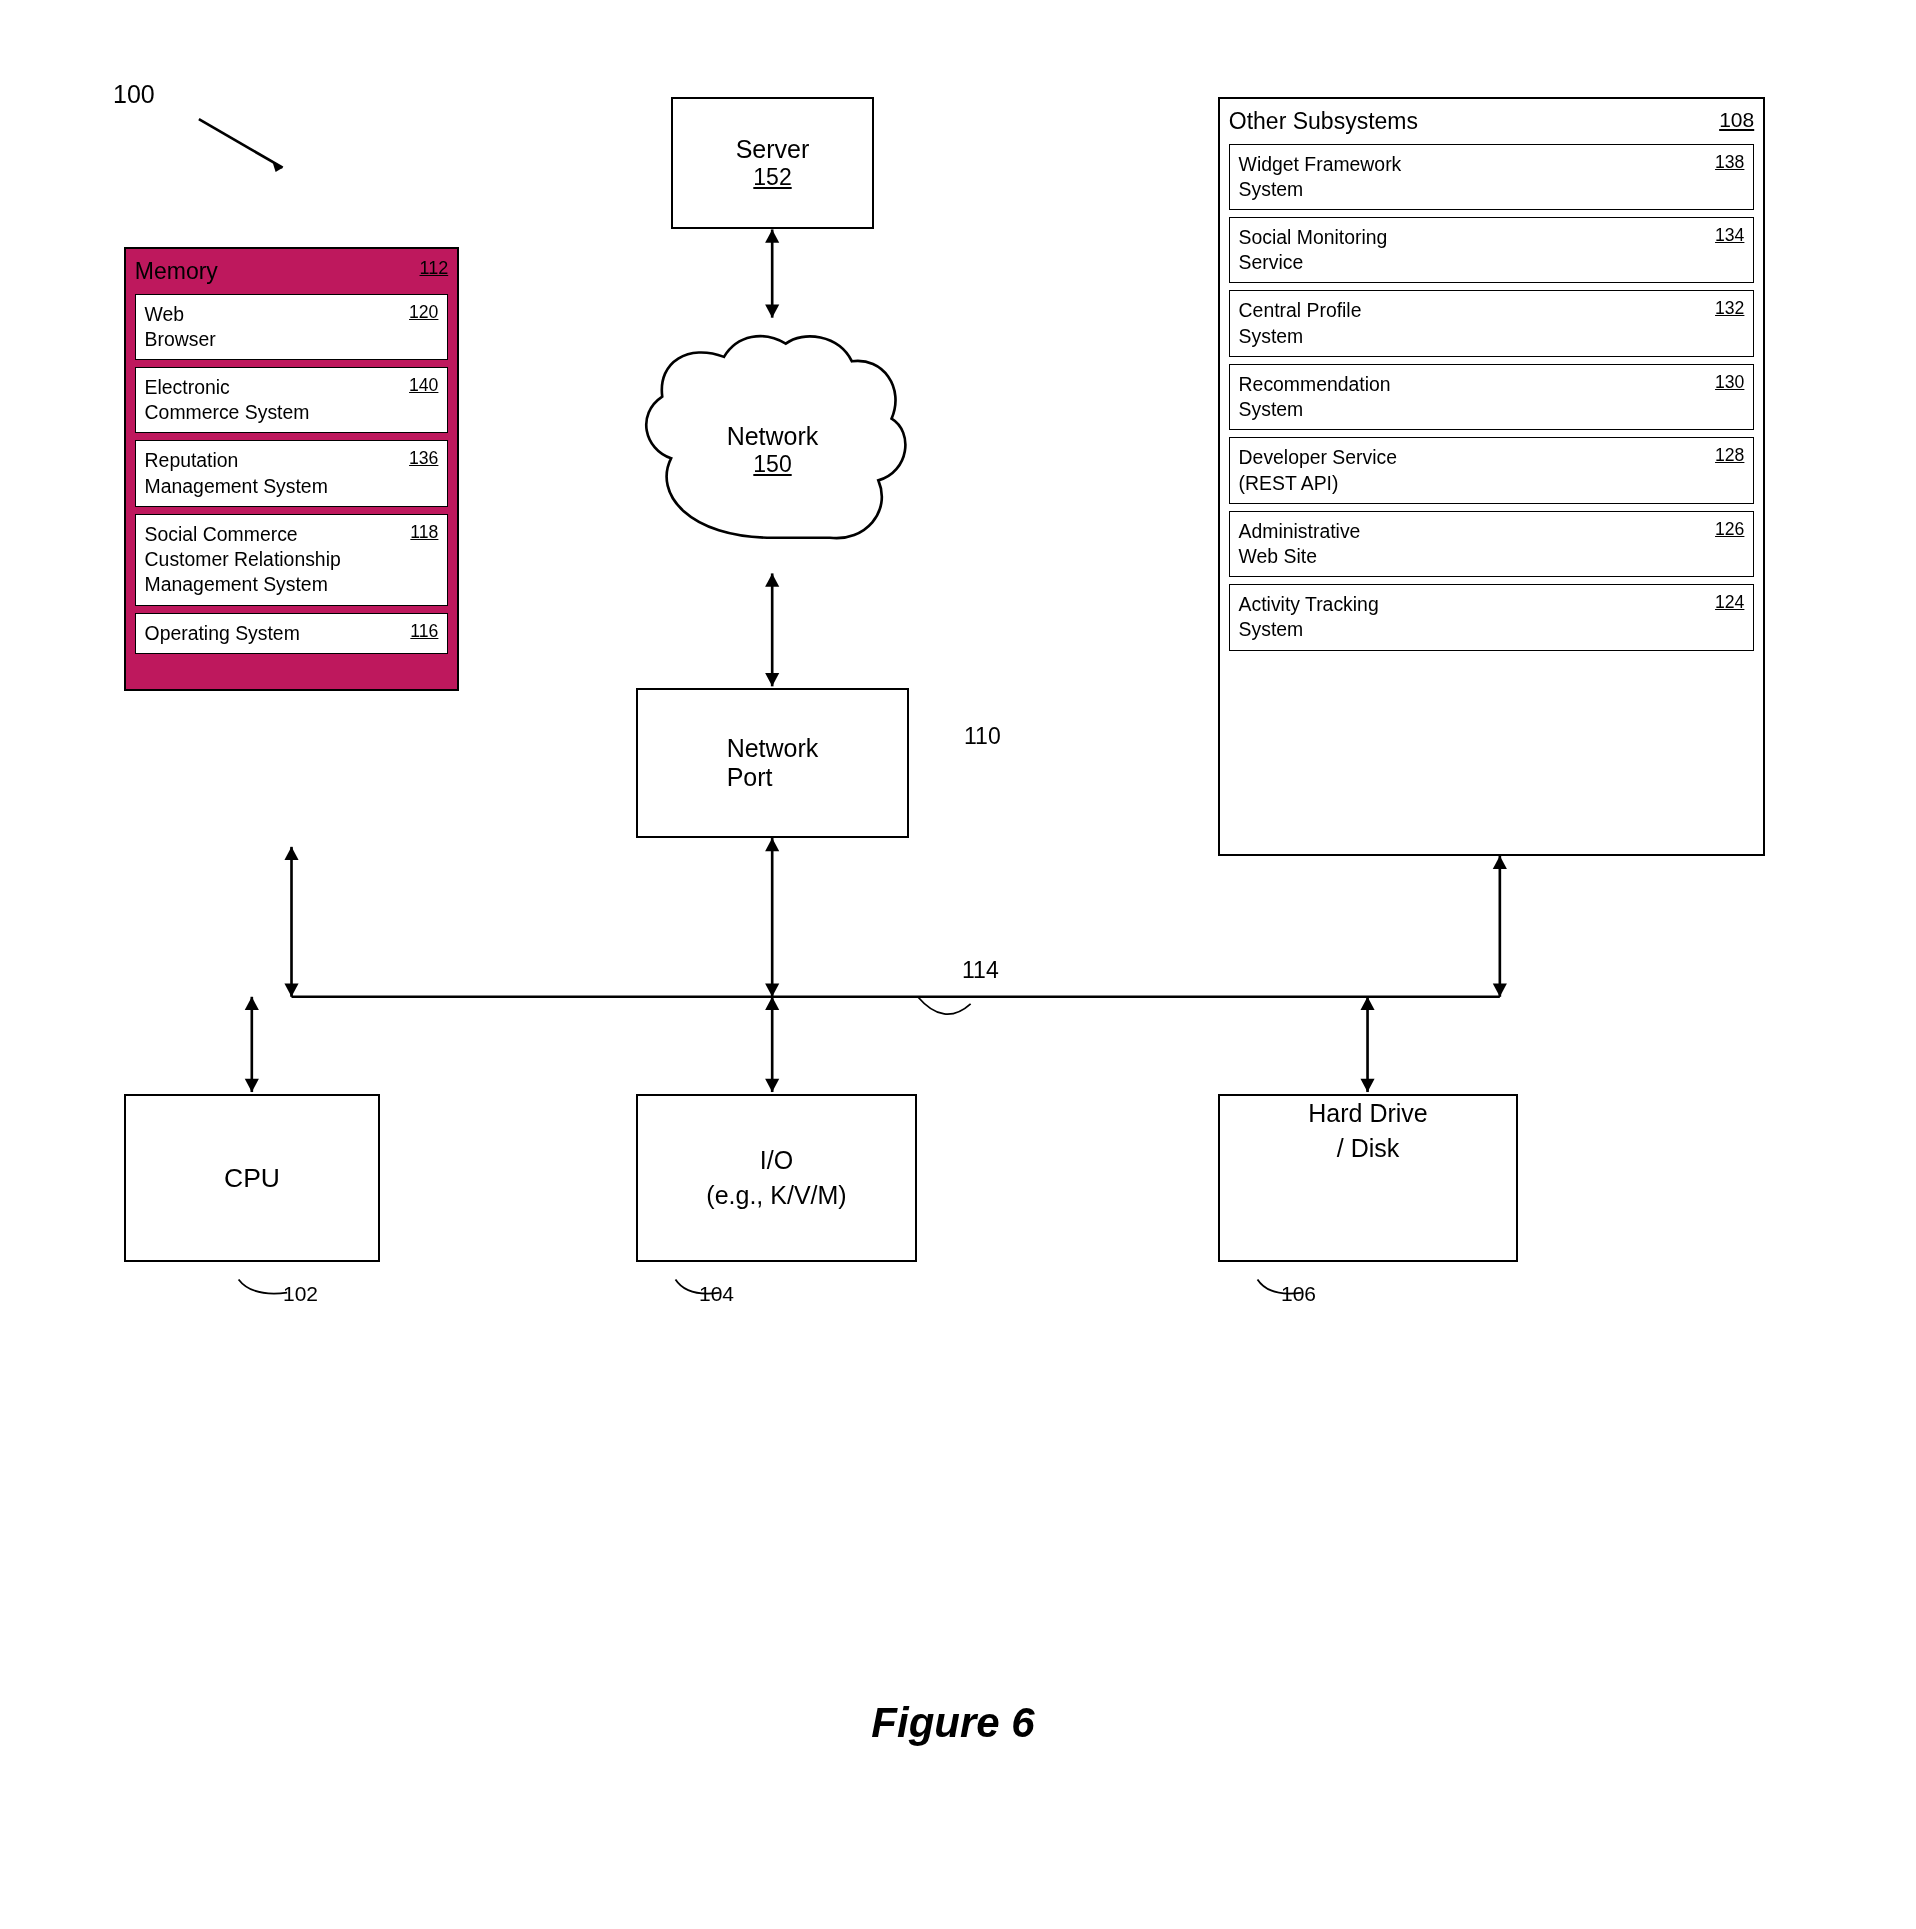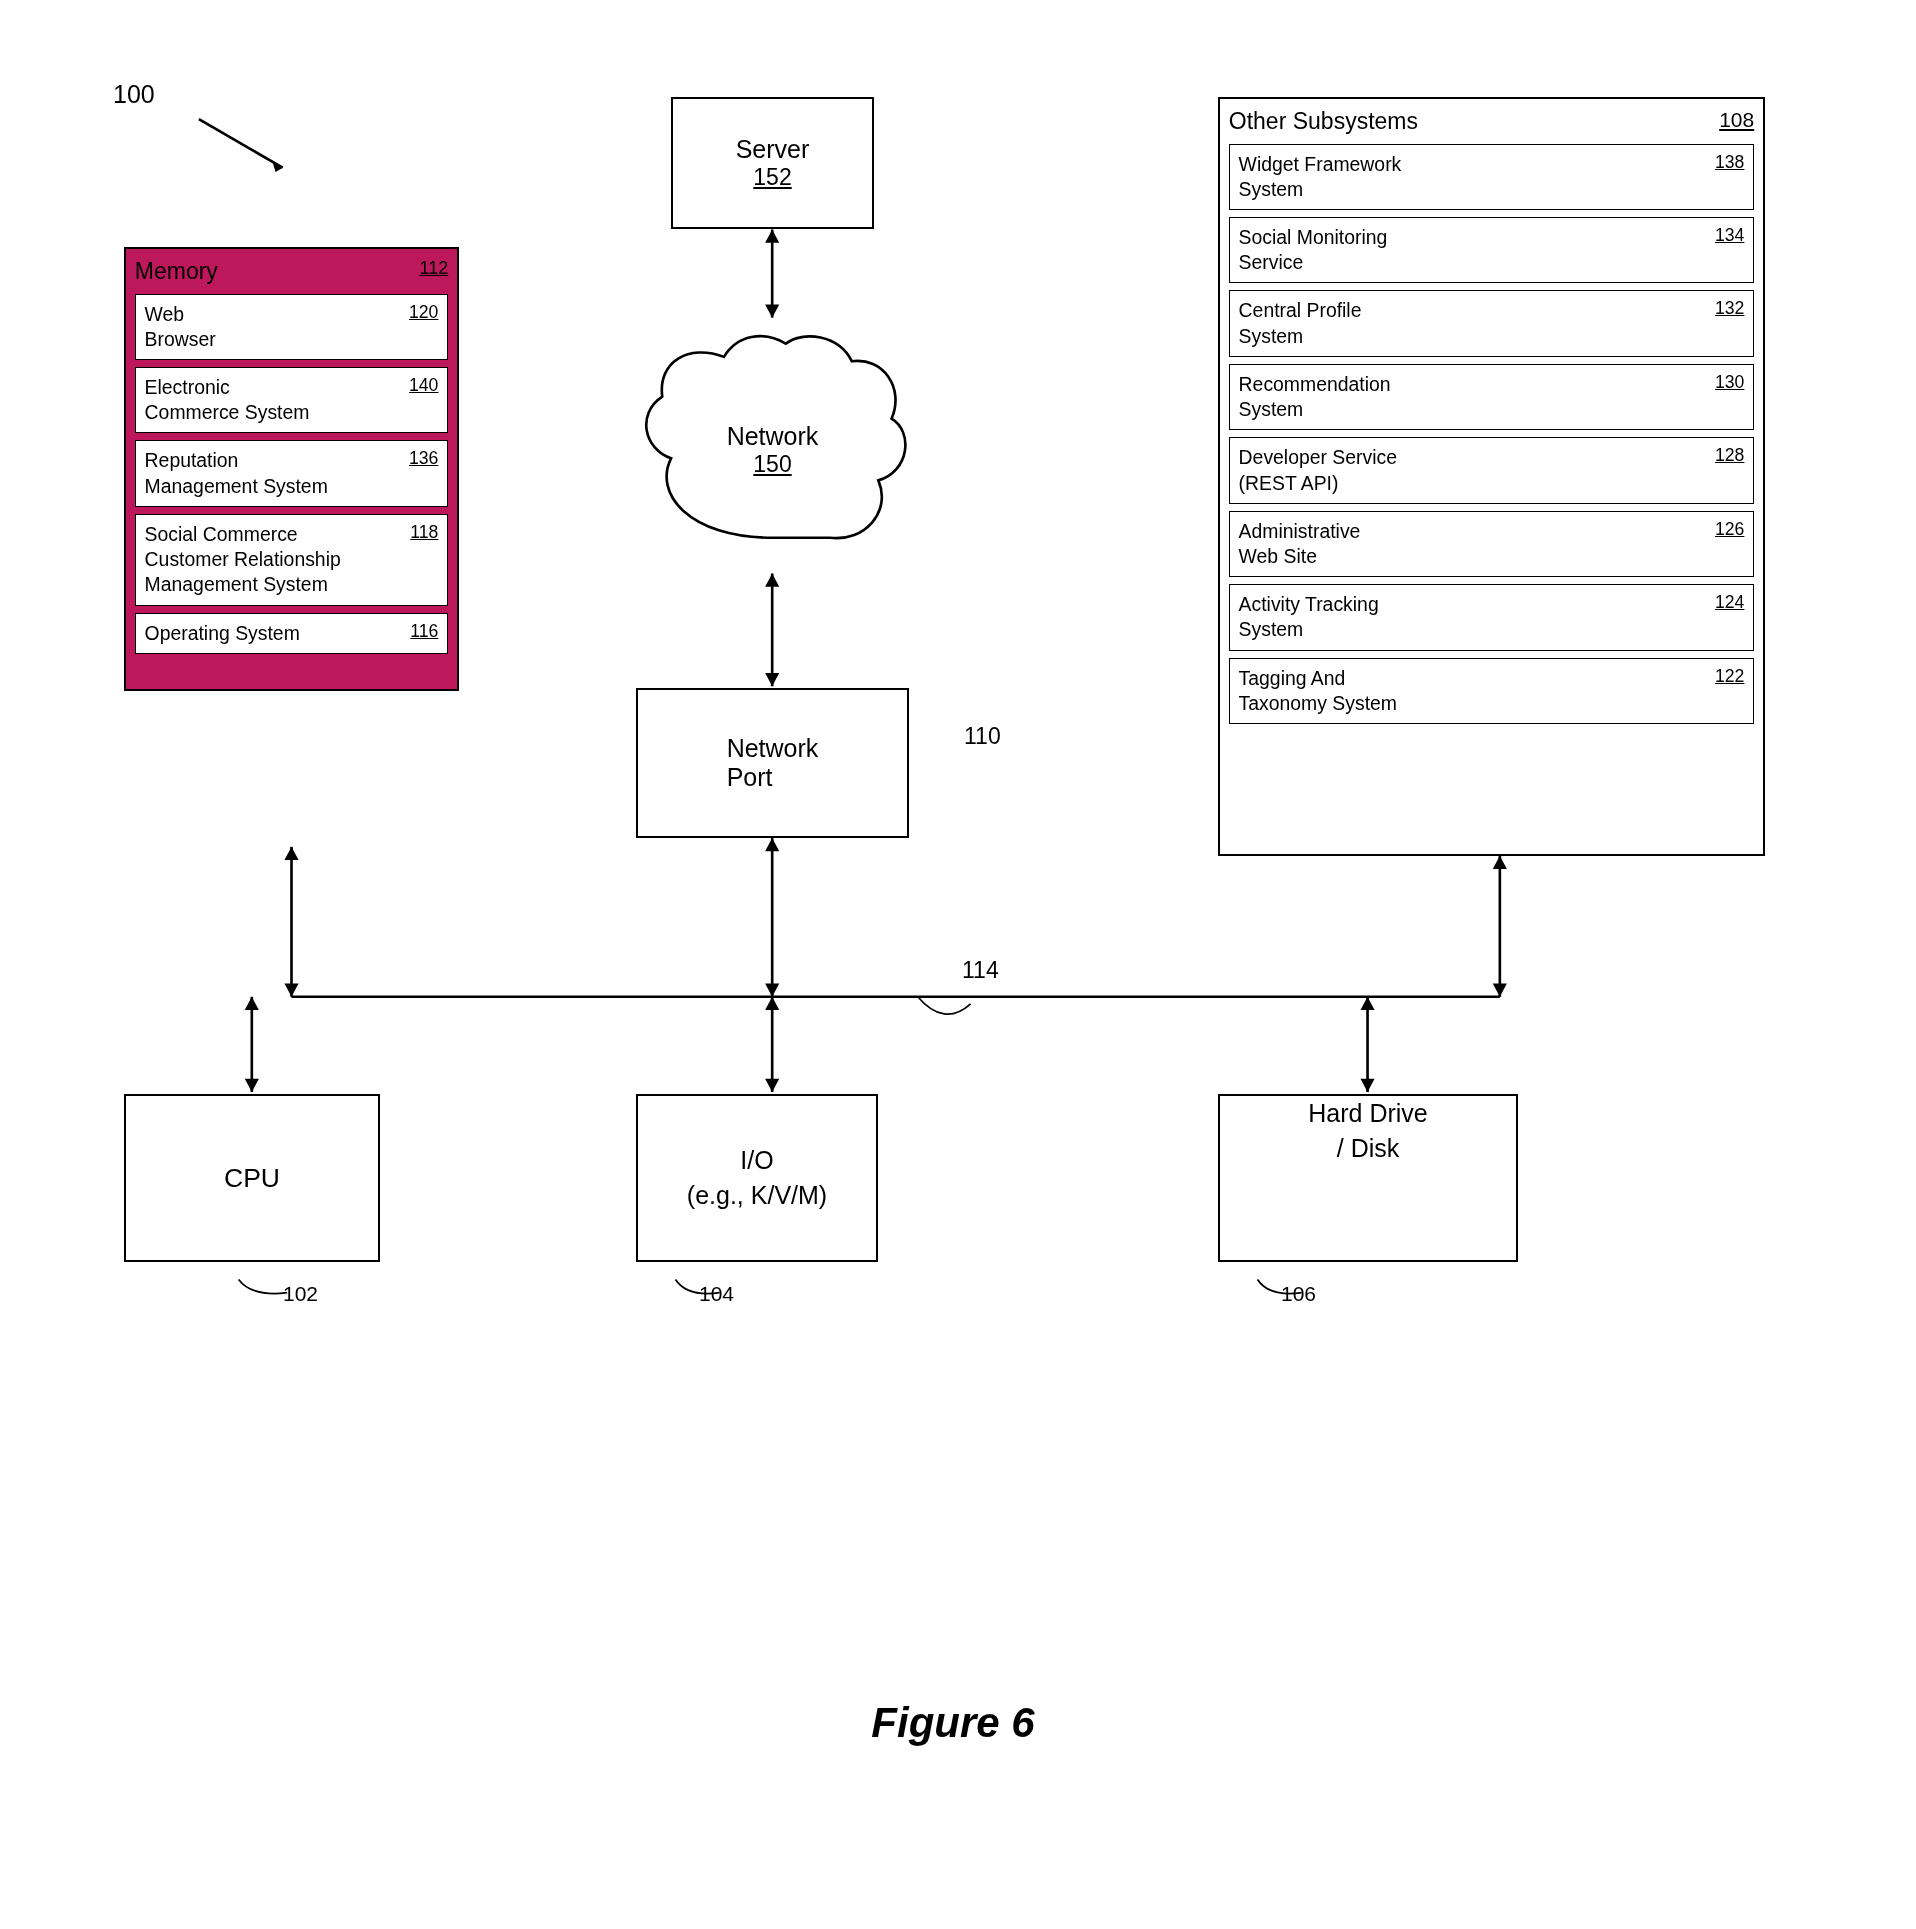--- a/index.html
+++ b/index.html
@@ -150,21 +150,21 @@
       justify-content: center;
       background: #fff;
     }
     .cpu-box .box-title { font-size: 26.5px; }
 
     
     .io-box {
       position: absolute;
       top: 1041px;
       left: 565px;
-      width: 242px;
+      width: 281px;
       height: 168px;
       border: 2.6px solid #000;
       display: flex;
       flex-direction: column;
       align-items: center;
       justify-content: center;
       background: #fff;
     }
     .io-box .box-title { font-size: 25px; text-align: center; line-height: 1.4; }
 
@@ -336,24 +336,20 @@
       <span class="sub-num">128</span>
     </div>
     <div class="sub-box">
       <span class="sub-title">Administrative<br>Web Site</span>
       <span class="sub-num">126</span>
     </div>
     <div class="sub-box">
       <span class="sub-title">Activity Tracking<br>System</span>
       <span class="sub-num">124</span>
     </div>
-    <div class="sub-box">
-      <span class="sub-title">Tagging And<br>Taxonomy System</span>
-      <span class="sub-num">122</span>
-    </div>
   </div>
 
   <div class="cpu-box">
     <span class="box-title">CPU</span>
   </div>
   <div style="position:absolute; top:1222px; left:163px; font-size:21px;">
     <svg width="71" height="26.5" viewBox="0 0 80 30">
       <path d="M 5 5 Q 20 25 60 20" stroke="#000" stroke-width="2" fill="none"></path>
     </svg>
     <span style="position:absolute; top:7px; left:49px;">102</span>

